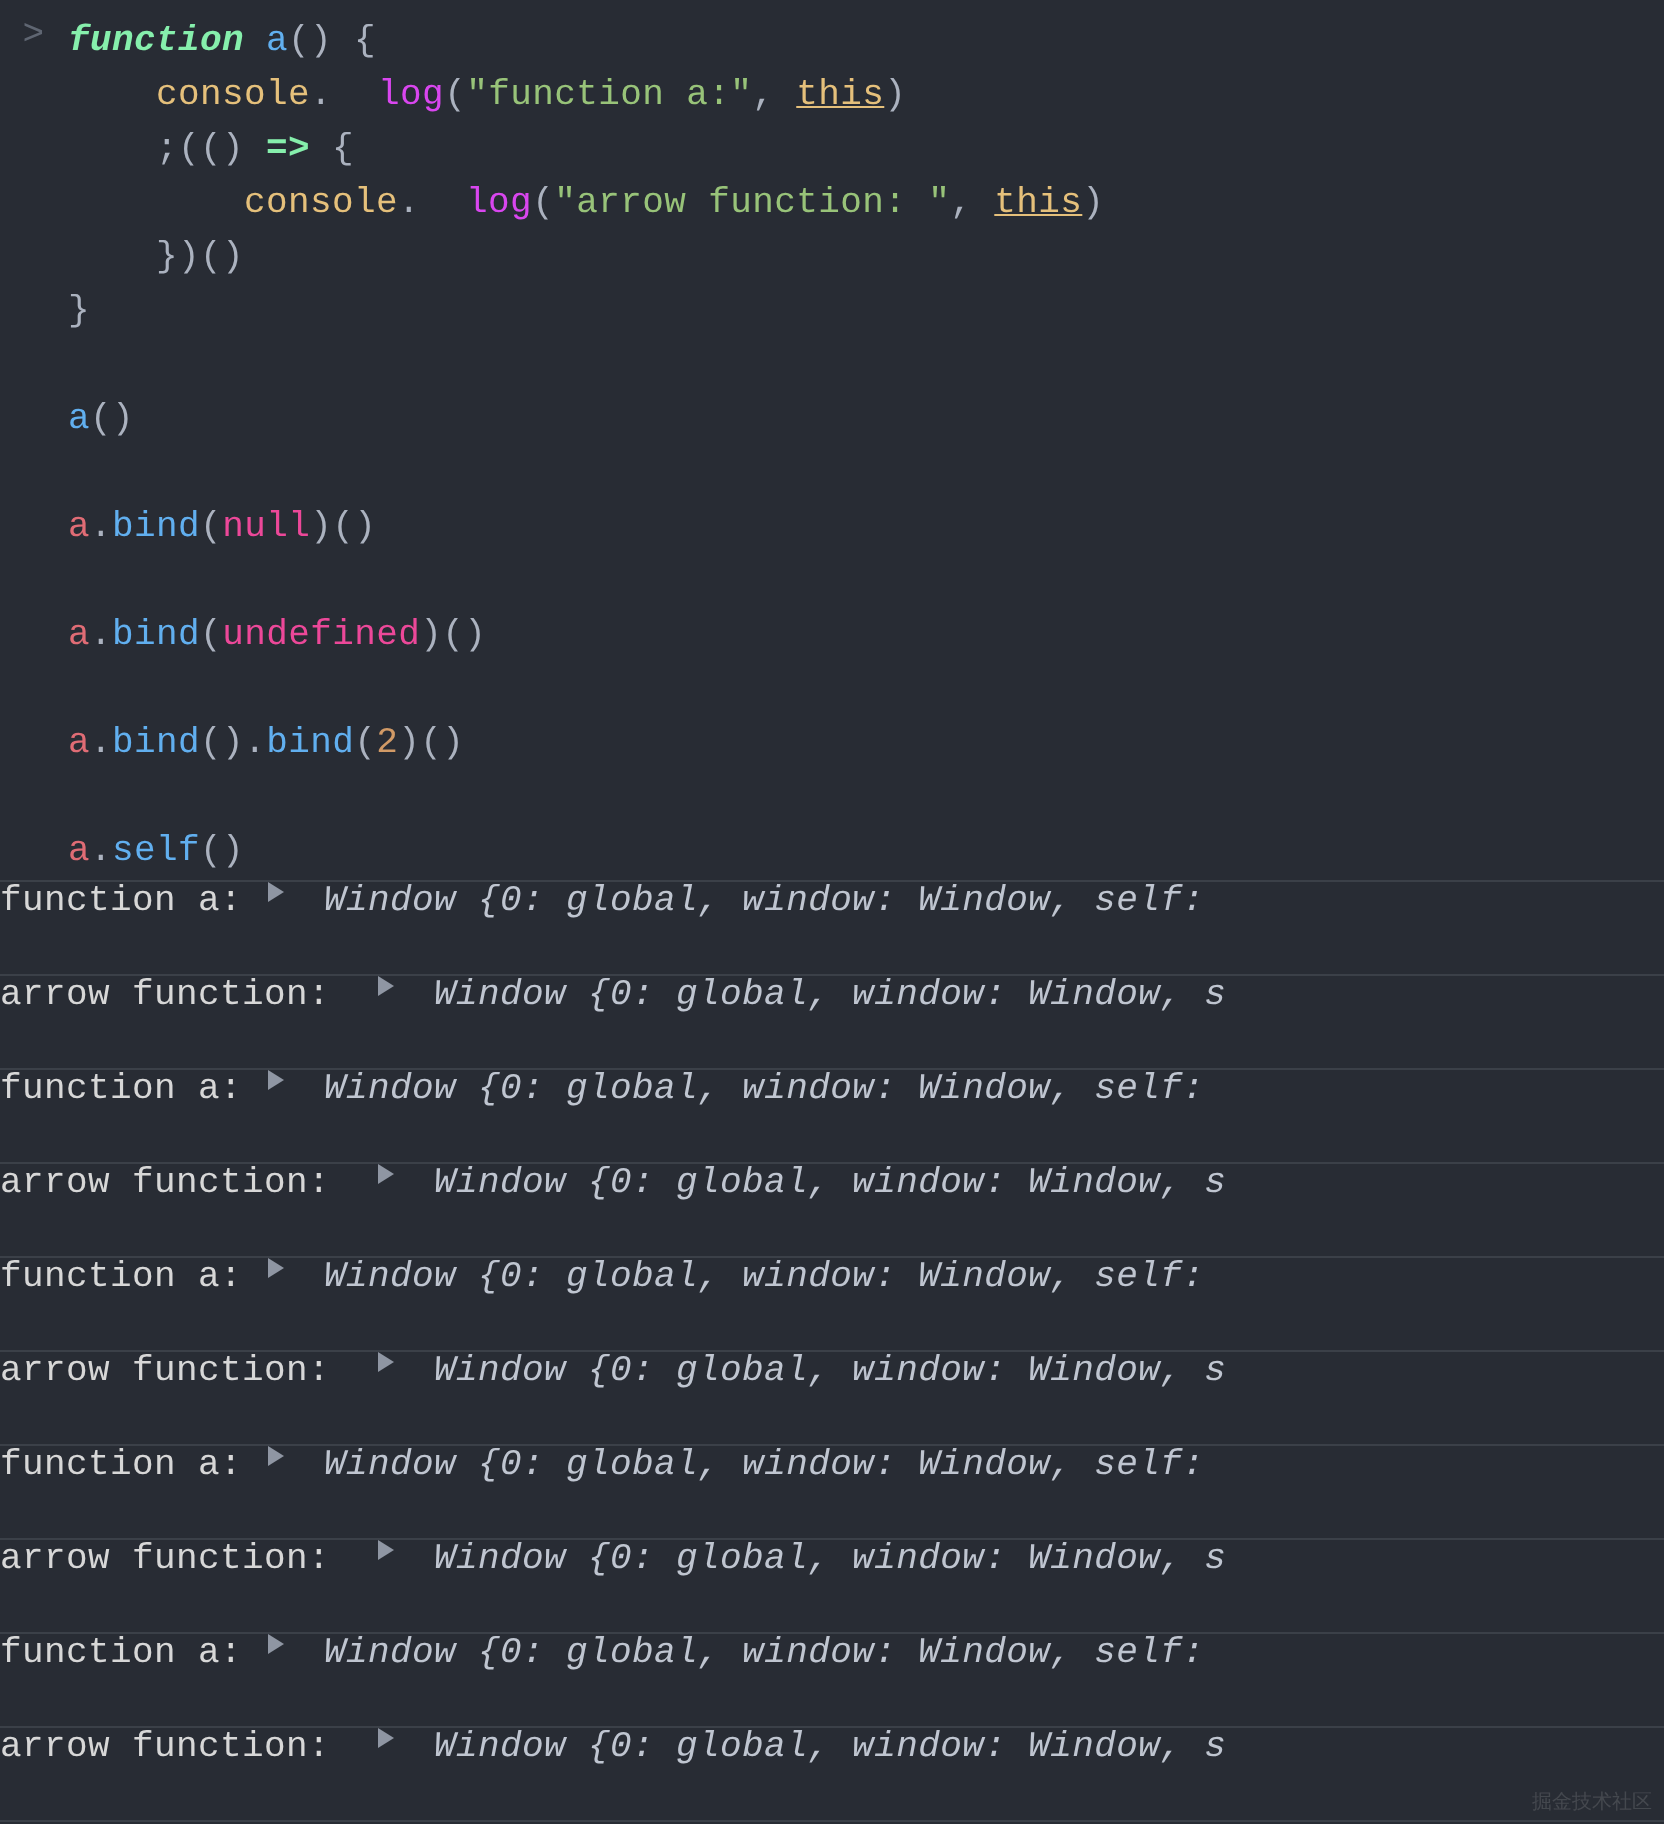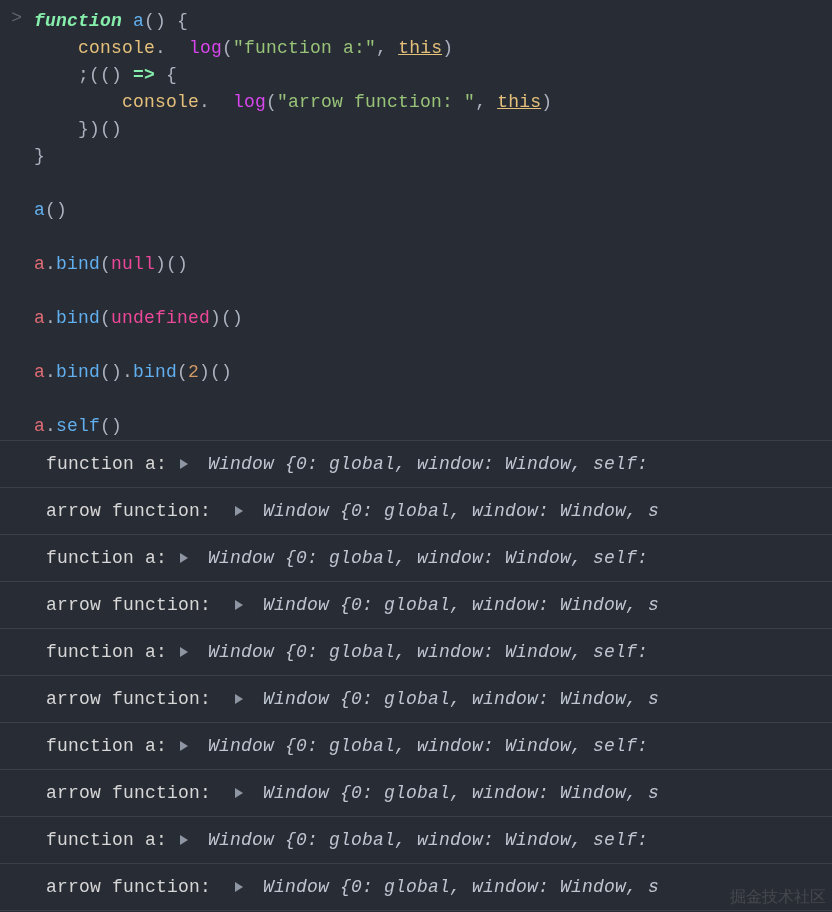--- a/index.html
+++ b/index.html
@@ -46,23 +46,21 @@
   .id   { color: #e06c75; }
   .pn   { color: #abb2bf; }
   .num  { color: #d19a66; }
   .cons { color: #e5c07b; margin-top: 27px; }
 
   .output {
     border-top: 1px solid #3b4048;
   }
   .outrow {
     display: flex;
-    align-items: center;
     height: 47px;
-    padding-left: 46px;
     border-bottom: 1px solid #3b4048;
     font-style: italic;
     color: #abb2bf;
     white-space: pre;
     letter-spacing: 0.2px;
     box-sizing: border-box;
   }
   .outrow .label {
     font-style: normal;
     color: #d7d7d7;
@@ -75,21 +73,21 @@
     border-left: 8px solid #8f96a3;
     margin: 0 4px 1px 2px;
     vertical-align: middle;
   }
   .win { color: #bfc5d0; margin-left: 16px; }
 
   .watermark {
     position: absolute;
     right: 6px;
     bottom: 4px;
-    font-size: 16px;
+    font-size: 10px;
     color: rgba(200,200,200,0.18);
     font-family: sans-serif;
     font-style: normal;
     letter-spacing: 0;
   }
 </style>
 </head>
 <body>
 
 <div class="console">

